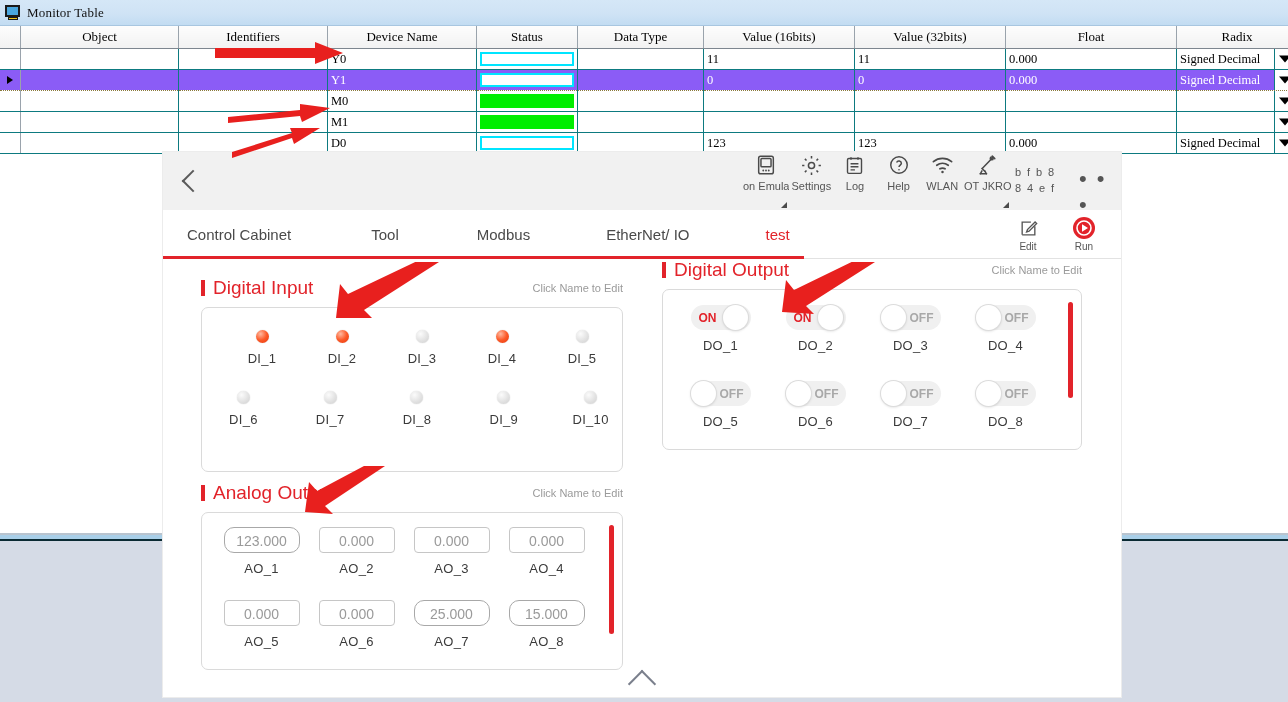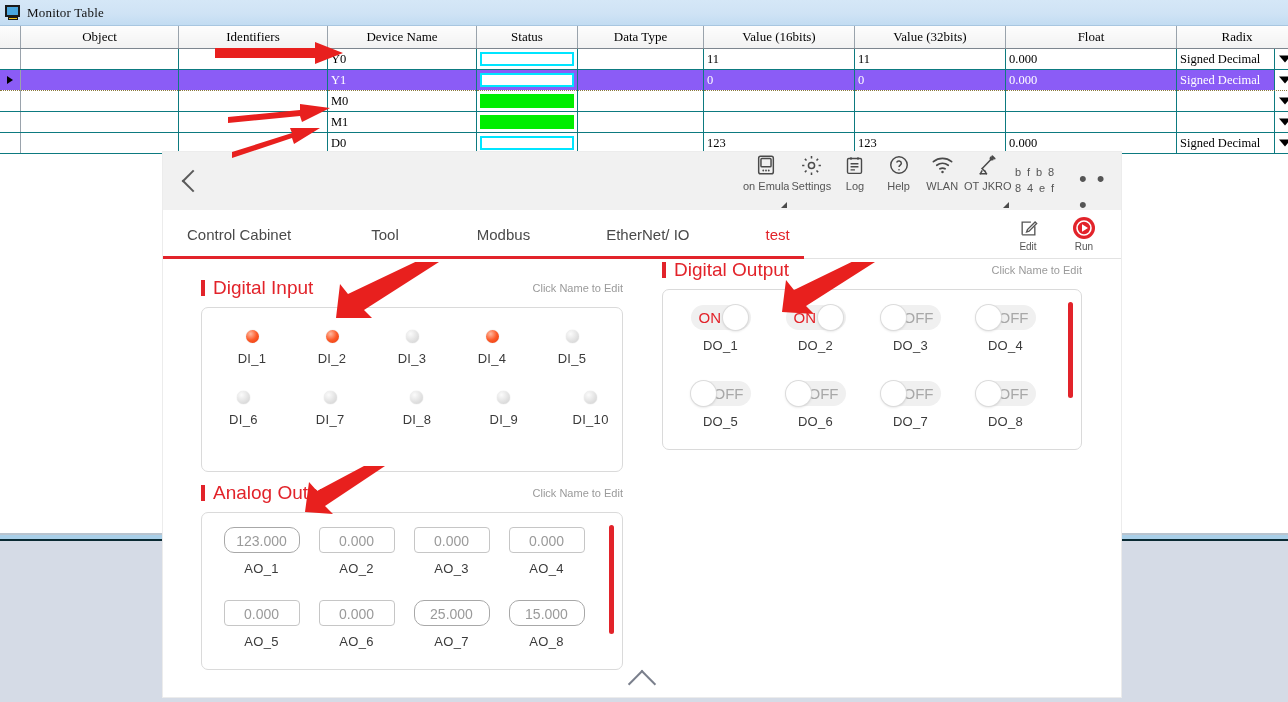--- a/index.html
+++ b/index.html
@@ -414,22 +414,22 @@
     width: 25px; height: 25px;
     border-radius: 50%;
     background: #ffffff;
     box-shadow: 0 0 0 1px #dcdcdc, 0 1px 3px rgba(0,0,0,.18);
     top: 0;
   }
   .toggle.on .knob { left: 32px; }
   .toggle.off .knob { left: 0px; }
   .toggle .tg-text {
     position: absolute;
-    font-size: 15px;
-    font-weight: normal;
+    font-size: 12px;
+    font-weight: bold;
   }
   .toggle.on .tg-text { left: 8px; color: #e2232a; }
   .toggle.off .tg-text { right: 7px; color: #a8a8a8; }
 
   
   .ao-cell {
     width: 95px;
     display: flex;
     flex-direction: column;
     align-items: center;
@@ -719,21 +719,21 @@
 
   <div id="app-content">
 
     <div class="section" style="left:38px; top:18px; width:422px;">
       <div class="section-head">
         <span class="section-bar"></span>
         <span class="section-title">Digital Input</span>
         <span class="section-hint">Click Name to Edit</span>
       </div>
       <div class="panel-box" style="width:422px; height:165px; padding:22px 0 0 0;">
-        <div class="grid-row" style="padding-left:10px;" id="di-row-1">
+        <div class="grid-row" style="padding-left:10px;justify-content:flex-end;" id="di-row-1">
             <div class="di-cell">
               <div class="lamp on"></div>
               <div class="io-label">DI_1</div>
             </div>
             <div class="di-cell">
               <div class="lamp on"></div>
               <div class="io-label">DI_2</div>
             </div>
             <div class="di-cell">
               <div class="lamp"></div>

